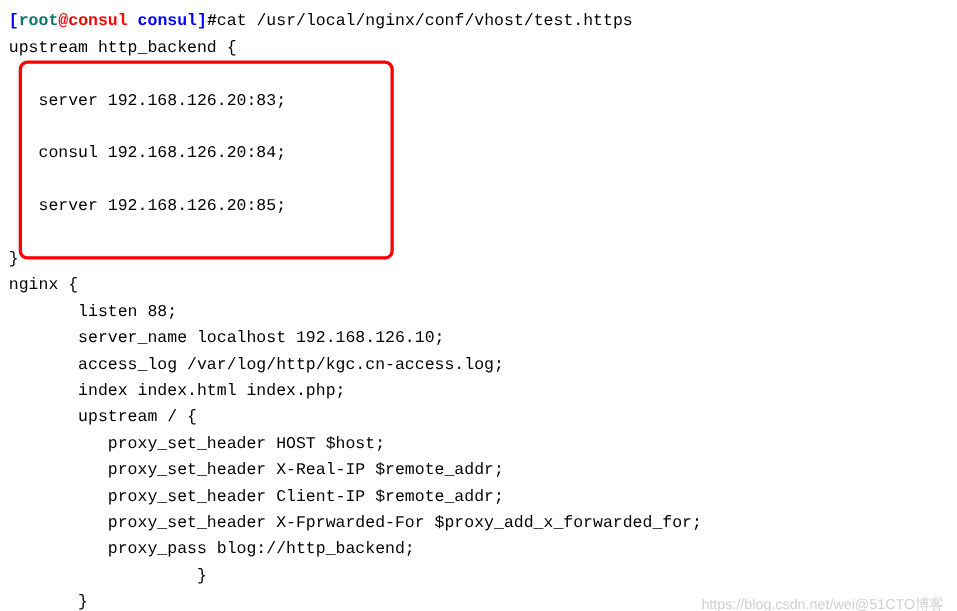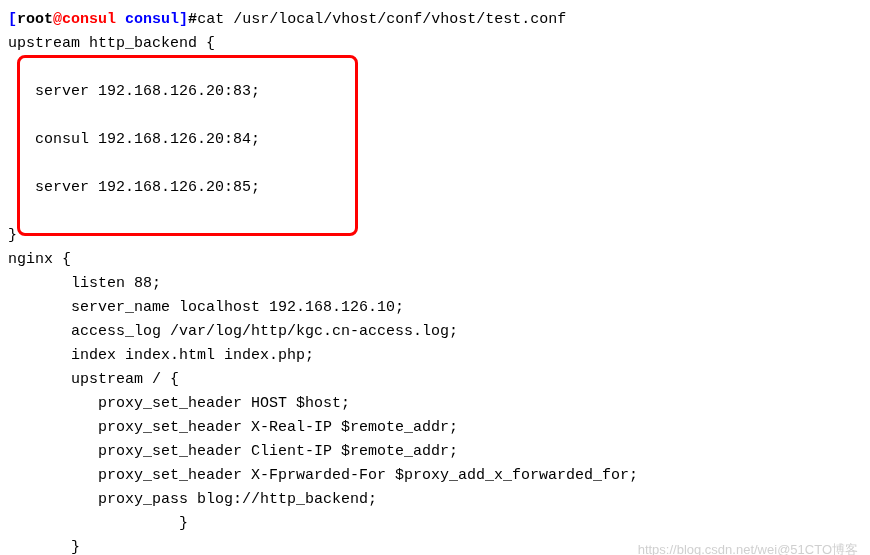--- a/index.html
+++ b/index.html
@@ -12,21 +12,21 @@
       color: #000000;
       position: relative;
       width: 870px;
       box-sizing: border-box;
     }
     pre {
       margin: 0;
       font-family: inherit;
       white-space: pre;
     }
-    .prompt-user { color: #000000; font-weight: bold; }
+    .prompt-user { color: #0f766e; font-weight: bold; }
     .prompt-host { color: #ff0000; font-weight: bold; }
     .prompt-sep { color: #0000ff; font-weight: bold; }
     .prompt-hash { color: #000000; font-weight: bold; }
     .red-box {
       position: absolute;
       border: 3px solid #ff0000;
       border-radius: 8px;
       left: 17px;
       top: 55px;
       width: 335px;
@@ -40,21 +40,21 @@
       color: #c0c0c0;
       font-family: Arial, sans-serif;
       font-size: 13px;
       opacity: 0.75;
       pointer-events: none;
     }
   </style>
 </head>
 <body>
 
-<pre><span class="prompt-sep">[</span><span class="prompt-user">root</span><span class="prompt-host">@</span><span class="prompt-host">consul</span> <span class="prompt-sep">consul</span><span class="prompt-sep">]</span><span class="prompt-hash">#</span><span>cat /usr/local/vhost/conf/vhost/test.conf</span>
+<pre><span class="prompt-sep">[</span><span class="prompt-user">root</span><span class="prompt-host">@</span><span class="prompt-host">consul</span> <span class="prompt-sep">consul</span><span class="prompt-sep">]</span><span class="prompt-hash">#</span><span>cat /usr/local/nginx/conf/vhost/test.https</span>
 <span>upstream http_backend {</span>
 <span></span>
 <span>   server 192.168.126.20:83;</span>
 <span></span>
 <span>   consul 192.168.126.20:84;</span>
 <span></span>
 <span>   server 192.168.126.20:85;</span>
 <span></span>
 <span>}</span>
 <span>nginx {</span>

